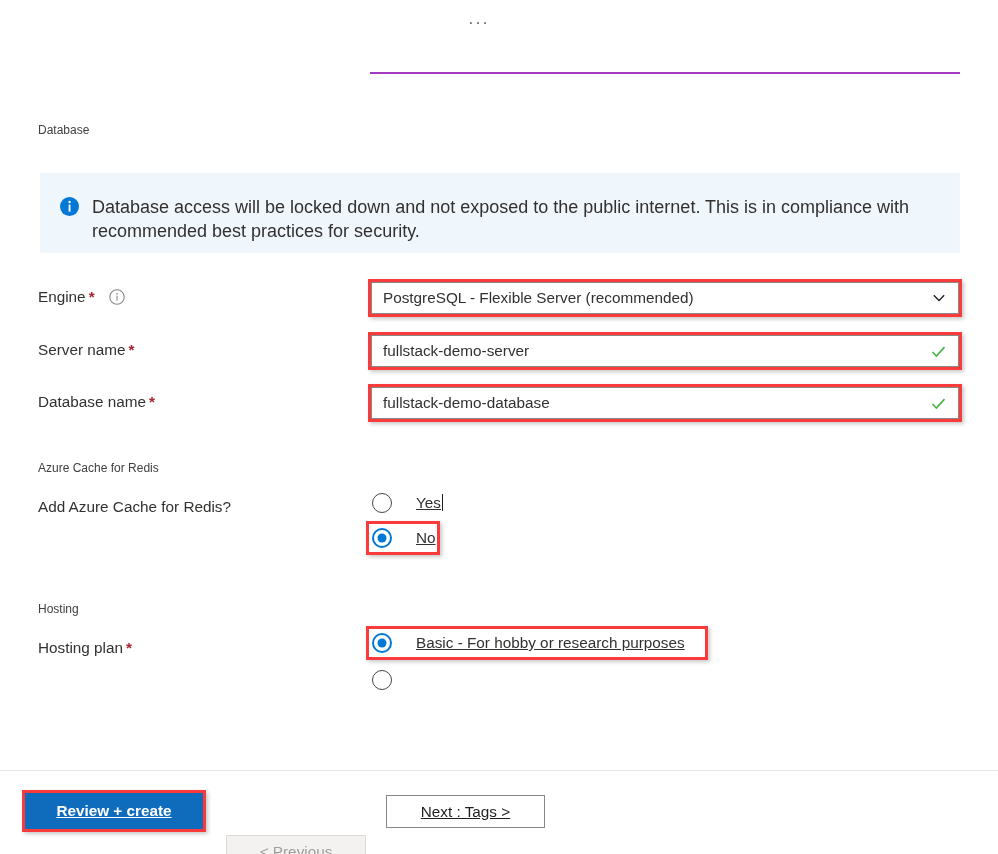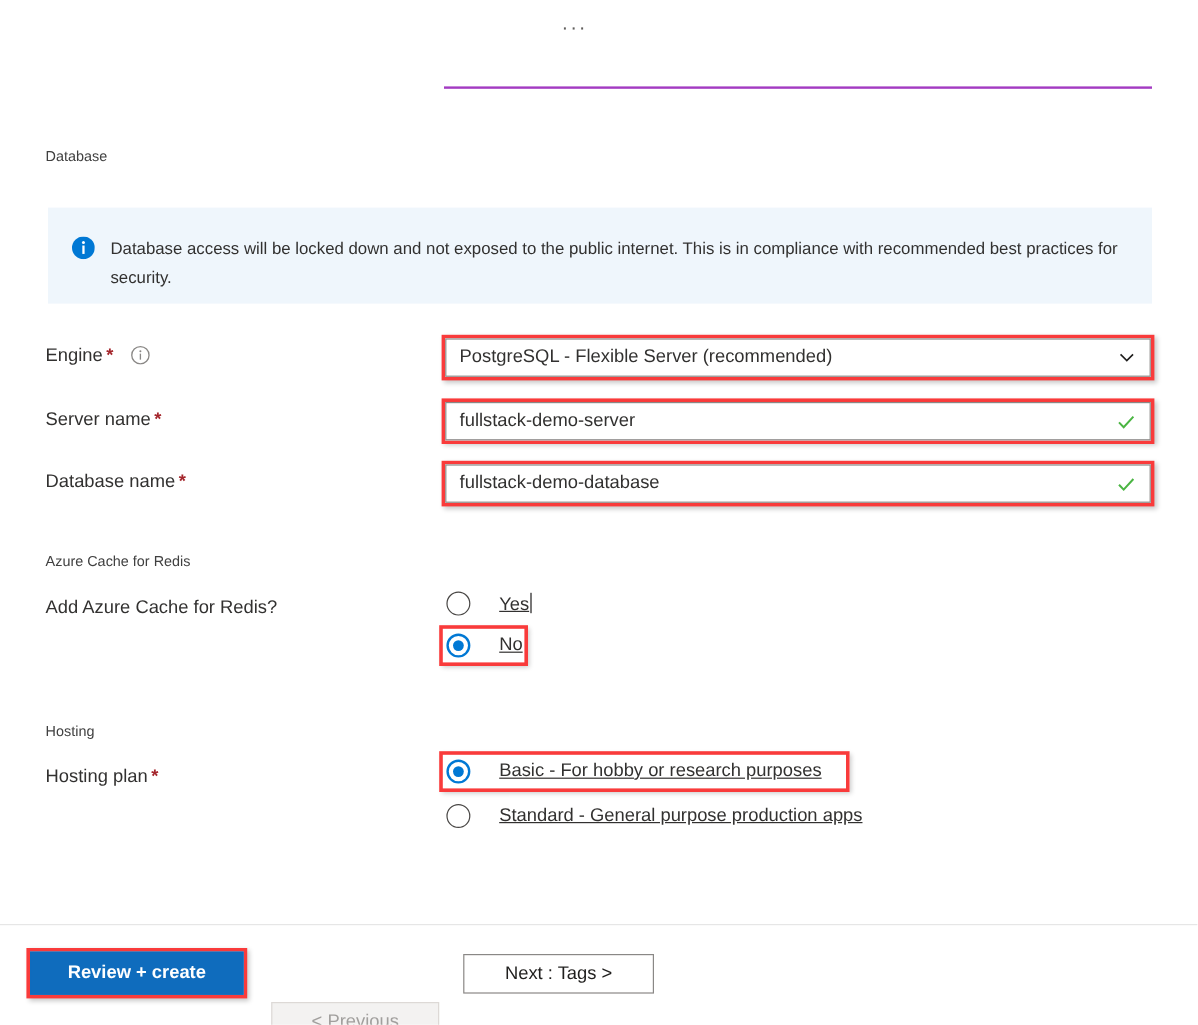--- a/index.html
+++ b/index.html
@@ -82,21 +82,21 @@
     left: 20px;
     top: 24px;
     width: 19px;
     height: 19px;
   }
   .info-banner-text {
     position: absolute;
     left: 52px;
     top: 22px;
     width: 845px;
-    font-size: 14px;
+    font-size: 18px;
     line-height: 24px;
     color: #323130;
   }
 
   
   .field-label {
     position: absolute;
     font-size: 15.3px;
     color: #323130;
     white-space: nowrap;
@@ -228,20 +228,21 @@
   .btn {
     position: absolute;
     box-sizing: border-box;
     font-size: 15.3px;
     font-family: "Liberation Sans", sans-serif;
     display: flex;
     align-items: center;
     justify-content: center;
     white-space: nowrap;
     cursor: pointer;
+    text-decoration: underline;
   }
   #btn-review {
     left: 25px; top: 793px;
     width: 178px; height: 36px;
     background: #0f6cbd;
     color: #ffffff;
     border: 1px solid #0f6cbd;
     font-weight: 600;
   }
   #hl-review { left: 22px; top: 790px; width: 184px; height: 42px; }
@@ -350,20 +351,19 @@
 </div>
 
 <div class="hl" id="hl-host-basic"></div>
 <div class="radio-row" id="radio-host-basic">
   <span class="radio-mark checked"></span>
   <span class="radio-label">Basic - For hobby or research purposes</span>
 </div>
 
 <div class="radio-row" id="radio-host-std">
   <span class="radio-mark"></span>
-  <span class="radio-label">Standard - General purpose production apps</span>
 </div>
 
 <div class="footer-divider"></div>
 <div class="hl" id="hl-review"></div>
 <div class="btn" id="btn-review">Review + create</div>
 <div class="btn" id="btn-previous">&lt; Previous</div>
 <div class="btn" id="btn-next">Next : Tags &gt;</div>
 
 </body></html>

